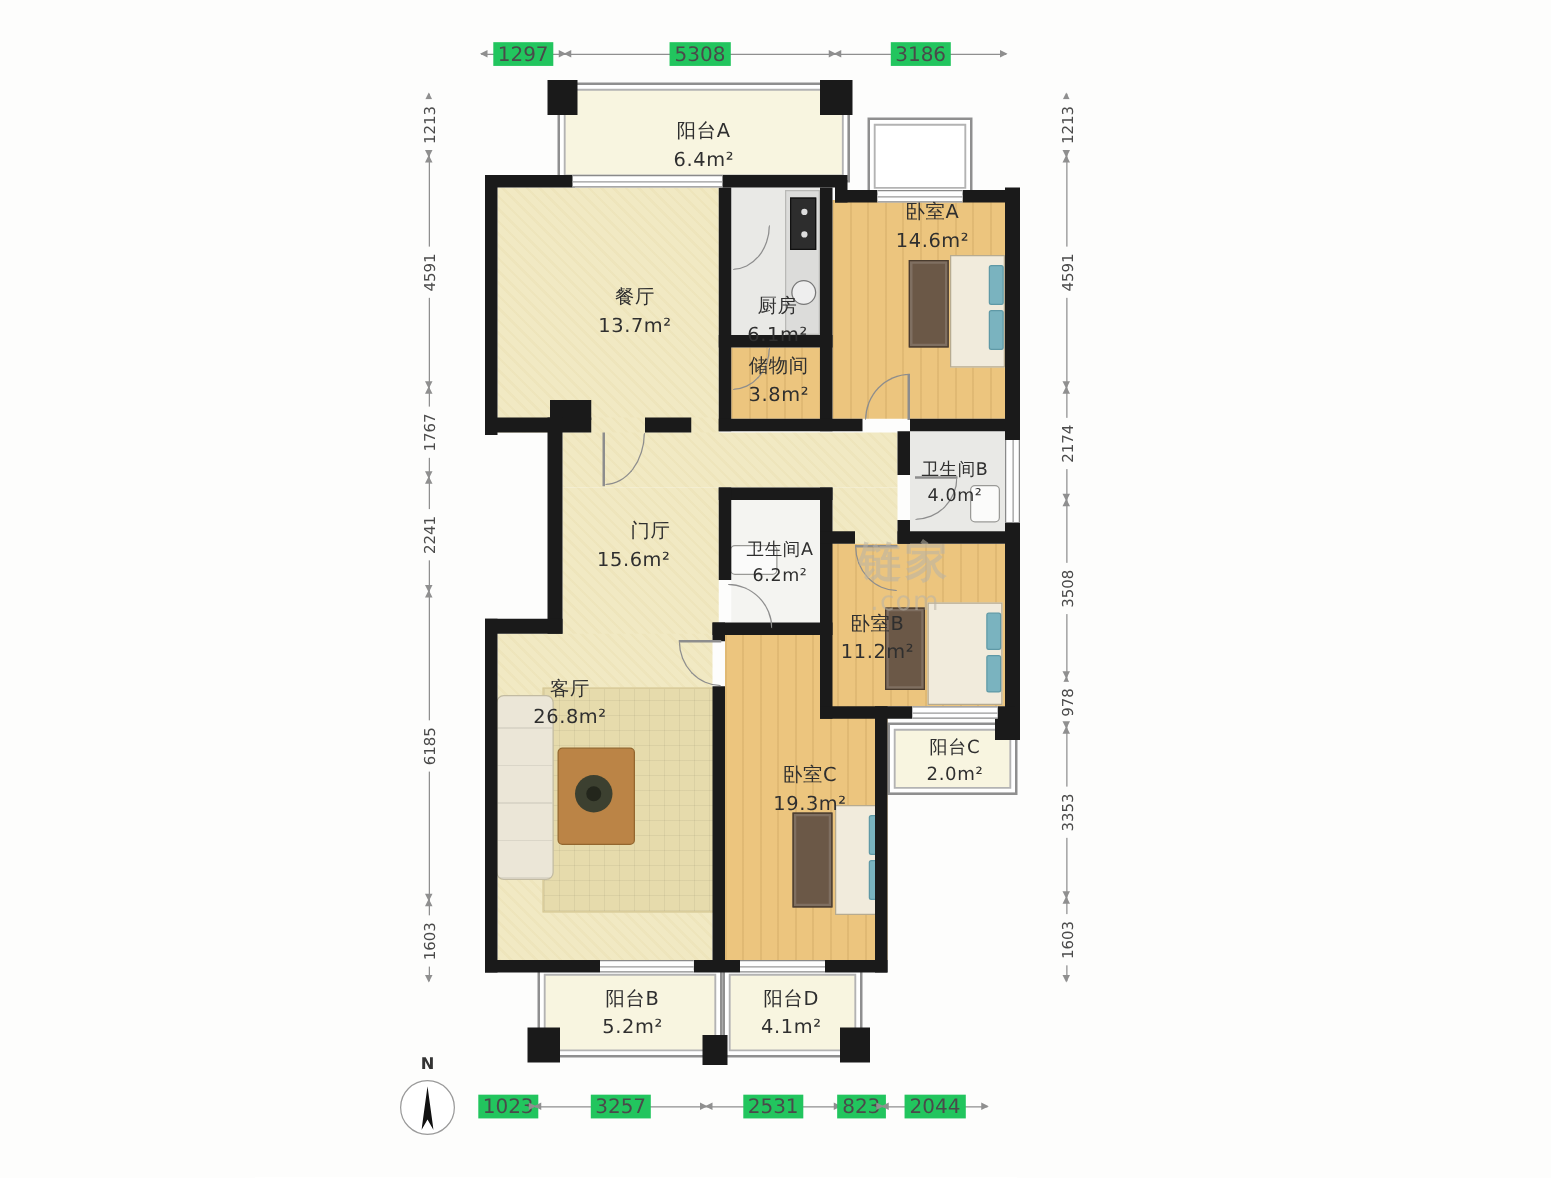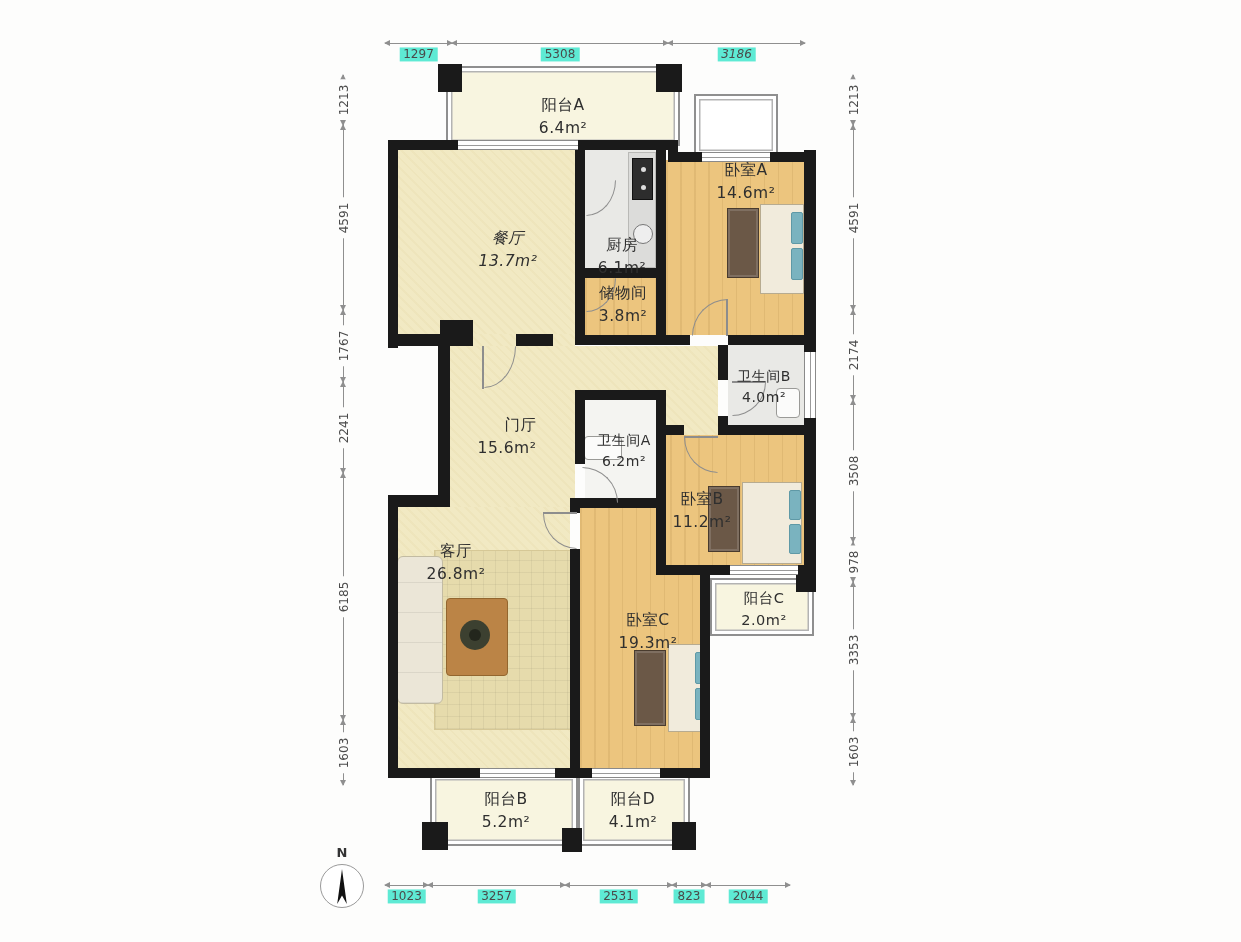--- a/index.html
+++ b/index.html
@@ -47,22 +47,22 @@
   .dot{position:absolute;width:5px;height:5px;border-radius:50%;background:#ddd;}
   .sinkc{position:absolute;border:1.5px solid #777;border-radius:50%;background:#eee;box-sizing:border-box;z-index:3;}
   .fixt{background:#fbfbfa;border:1px solid #9a9a97;border-radius:4px;}
   
   .rl{position:absolute;z-index:9;transform:translate(-50%,-50%);text-align:center;color:#2f2f2f;
       font-size:15.5px;line-height:1.5;white-space:nowrap;letter-spacing:.5px;}
   
   .dh{position:absolute;height:0;border-top:1px solid #8f8f8f;z-index:10;}
   .dh::before{content:"";position:absolute;left:-1px;top:-4px;width:0;height:0;border-top:3.5px solid transparent;border-bottom:3.5px solid transparent;border-right:6px solid #8f8f8f;}
   .dh::after{content:"";position:absolute;right:-1px;top:-4px;width:0;height:0;border-top:3.5px solid transparent;border-bottom:3.5px solid transparent;border-left:6px solid #8f8f8f;}
-  .dh .lbl{position:absolute;left:50%;top:0;transform:translate(-50%,-54%);background:#5eead4;padding:0 4px;
-           font-size:12px;color:#4a4a4a;white-space:nowrap;margin-top:11px;}
+  .dh .lbl{position:absolute;left:50%;top:0;transform:translate(-50%,-54%);background:#22c55e;padding:0 4px;
+           font-size:16px;color:#4a4a4a;white-space:nowrap;}
   .dv{position:absolute;width:0;border-left:1px solid #8f8f8f;z-index:10;}
   .dv::before{content:"";position:absolute;top:-1px;left:-4px;width:0;height:0;border-left:3.5px solid transparent;border-right:3.5px solid transparent;border-bottom:6px solid #8f8f8f;}
   .dv::after{content:"";position:absolute;bottom:-1px;left:-4px;width:0;height:0;border-left:3.5px solid transparent;border-right:3.5px solid transparent;border-top:6px solid #8f8f8f;}
   .dv .lbl{position:absolute;top:50%;left:0;transform:translate(-50%,-50%) rotate(-90deg);background:#fdfdfc;padding:0 5px;
            font-size:12px;color:#4a4a4a;white-space:nowrap;}
   
   .compass{position:absolute;left:320px;top:864px;width:44px;height:44px;border:1.5px solid #9a9a9a;border-radius:50%;background:#fff;box-sizing:border-box;z-index:10;}
   .needle{position:absolute;left:334px;top:869px;width:16px;height:35px;background:#111;
           clip-path:polygon(50% 0,80% 100%,50% 76%,20% 100%);z-index:11;}
   .north{position:absolute;left:342px;top:852px;transform:translate(-50%,-50%);font-size:13px;font-weight:bold;color:#333;z-index:10;}
@@ -191,21 +191,21 @@
   <div class="arc tr" style="left:582px;top:467px;width:36px;height:36px;"></div>
   <div class="arc bl" style="left:684px;top:437px;width:34px;height:36px;"></div>
   <div class="leafh" style="left:684px;top:436px;width:34px;"></div>
   <div class="arc bl" style="left:543px;top:513px;width:34px;height:36px;"></div>
   <div class="leafh" style="left:543px;top:512px;width:34px;"></div>
 
   <div class="rl" style="left:563px;top:117px;">
     <div>阳台A</div>
     <div>6.4m²</div>
   </div>
-  <div class="rl" style="left:508px;top:250px;font-style:italic;">
+  <div class="rl" style="left:508px;top:250px;">
     <div>餐厅</div>
     <div>13.7m²</div>
   </div>
   <div class="rl" style="left:622px;top:210px;margin-top:47px;">
     <div>厨房</div>
     <div>6.1m²</div>
   </div>
   <div class="rl" style="left:746px;top:182px;">
     <div>卧室A</div>
     <div>14.6m²</div>
@@ -244,28 +244,32 @@
   </div>
   <div class="rl" style="left:506px;top:811px;">
     <div>阳台B</div>
     <div>5.2m²</div>
   </div>
   <div class="rl" style="left:633px;top:811px;">
     <div>阳台D</div>
     <div>4.1m²</div>
   </div>
 
+  <div class="wm" style="left:672px;top:432px;width:104px;">
+    <div class="l1">链家</div>
+    <div class="l2">.com</div>
+  </div>
 
   <div class="dh" style="left:385px;top:43px;width:67px;">
       <span class="lbl">1297</span>
     </div>
   <div class="dh" style="left:452px;top:43px;width:216px;">
       <span class="lbl">5308</span>
     </div>
-  <div class="dh" style="left:668px;top:43px;width:137px;font-style:italic;">
+  <div class="dh" style="left:668px;top:43px;width:137px;">
       <span class="lbl">3186</span>
     </div>
 
   <div class="dh" style="left:385px;top:885px;width:43px;">
       <span class="lbl">1023</span>
     </div>
   <div class="dh" style="left:428px;top:885px;width:137px;text-align:right;">
       <span class="lbl">3257</span>
     </div>
   <div class="dh" style="left:565px;top:885px;width:107px;">

